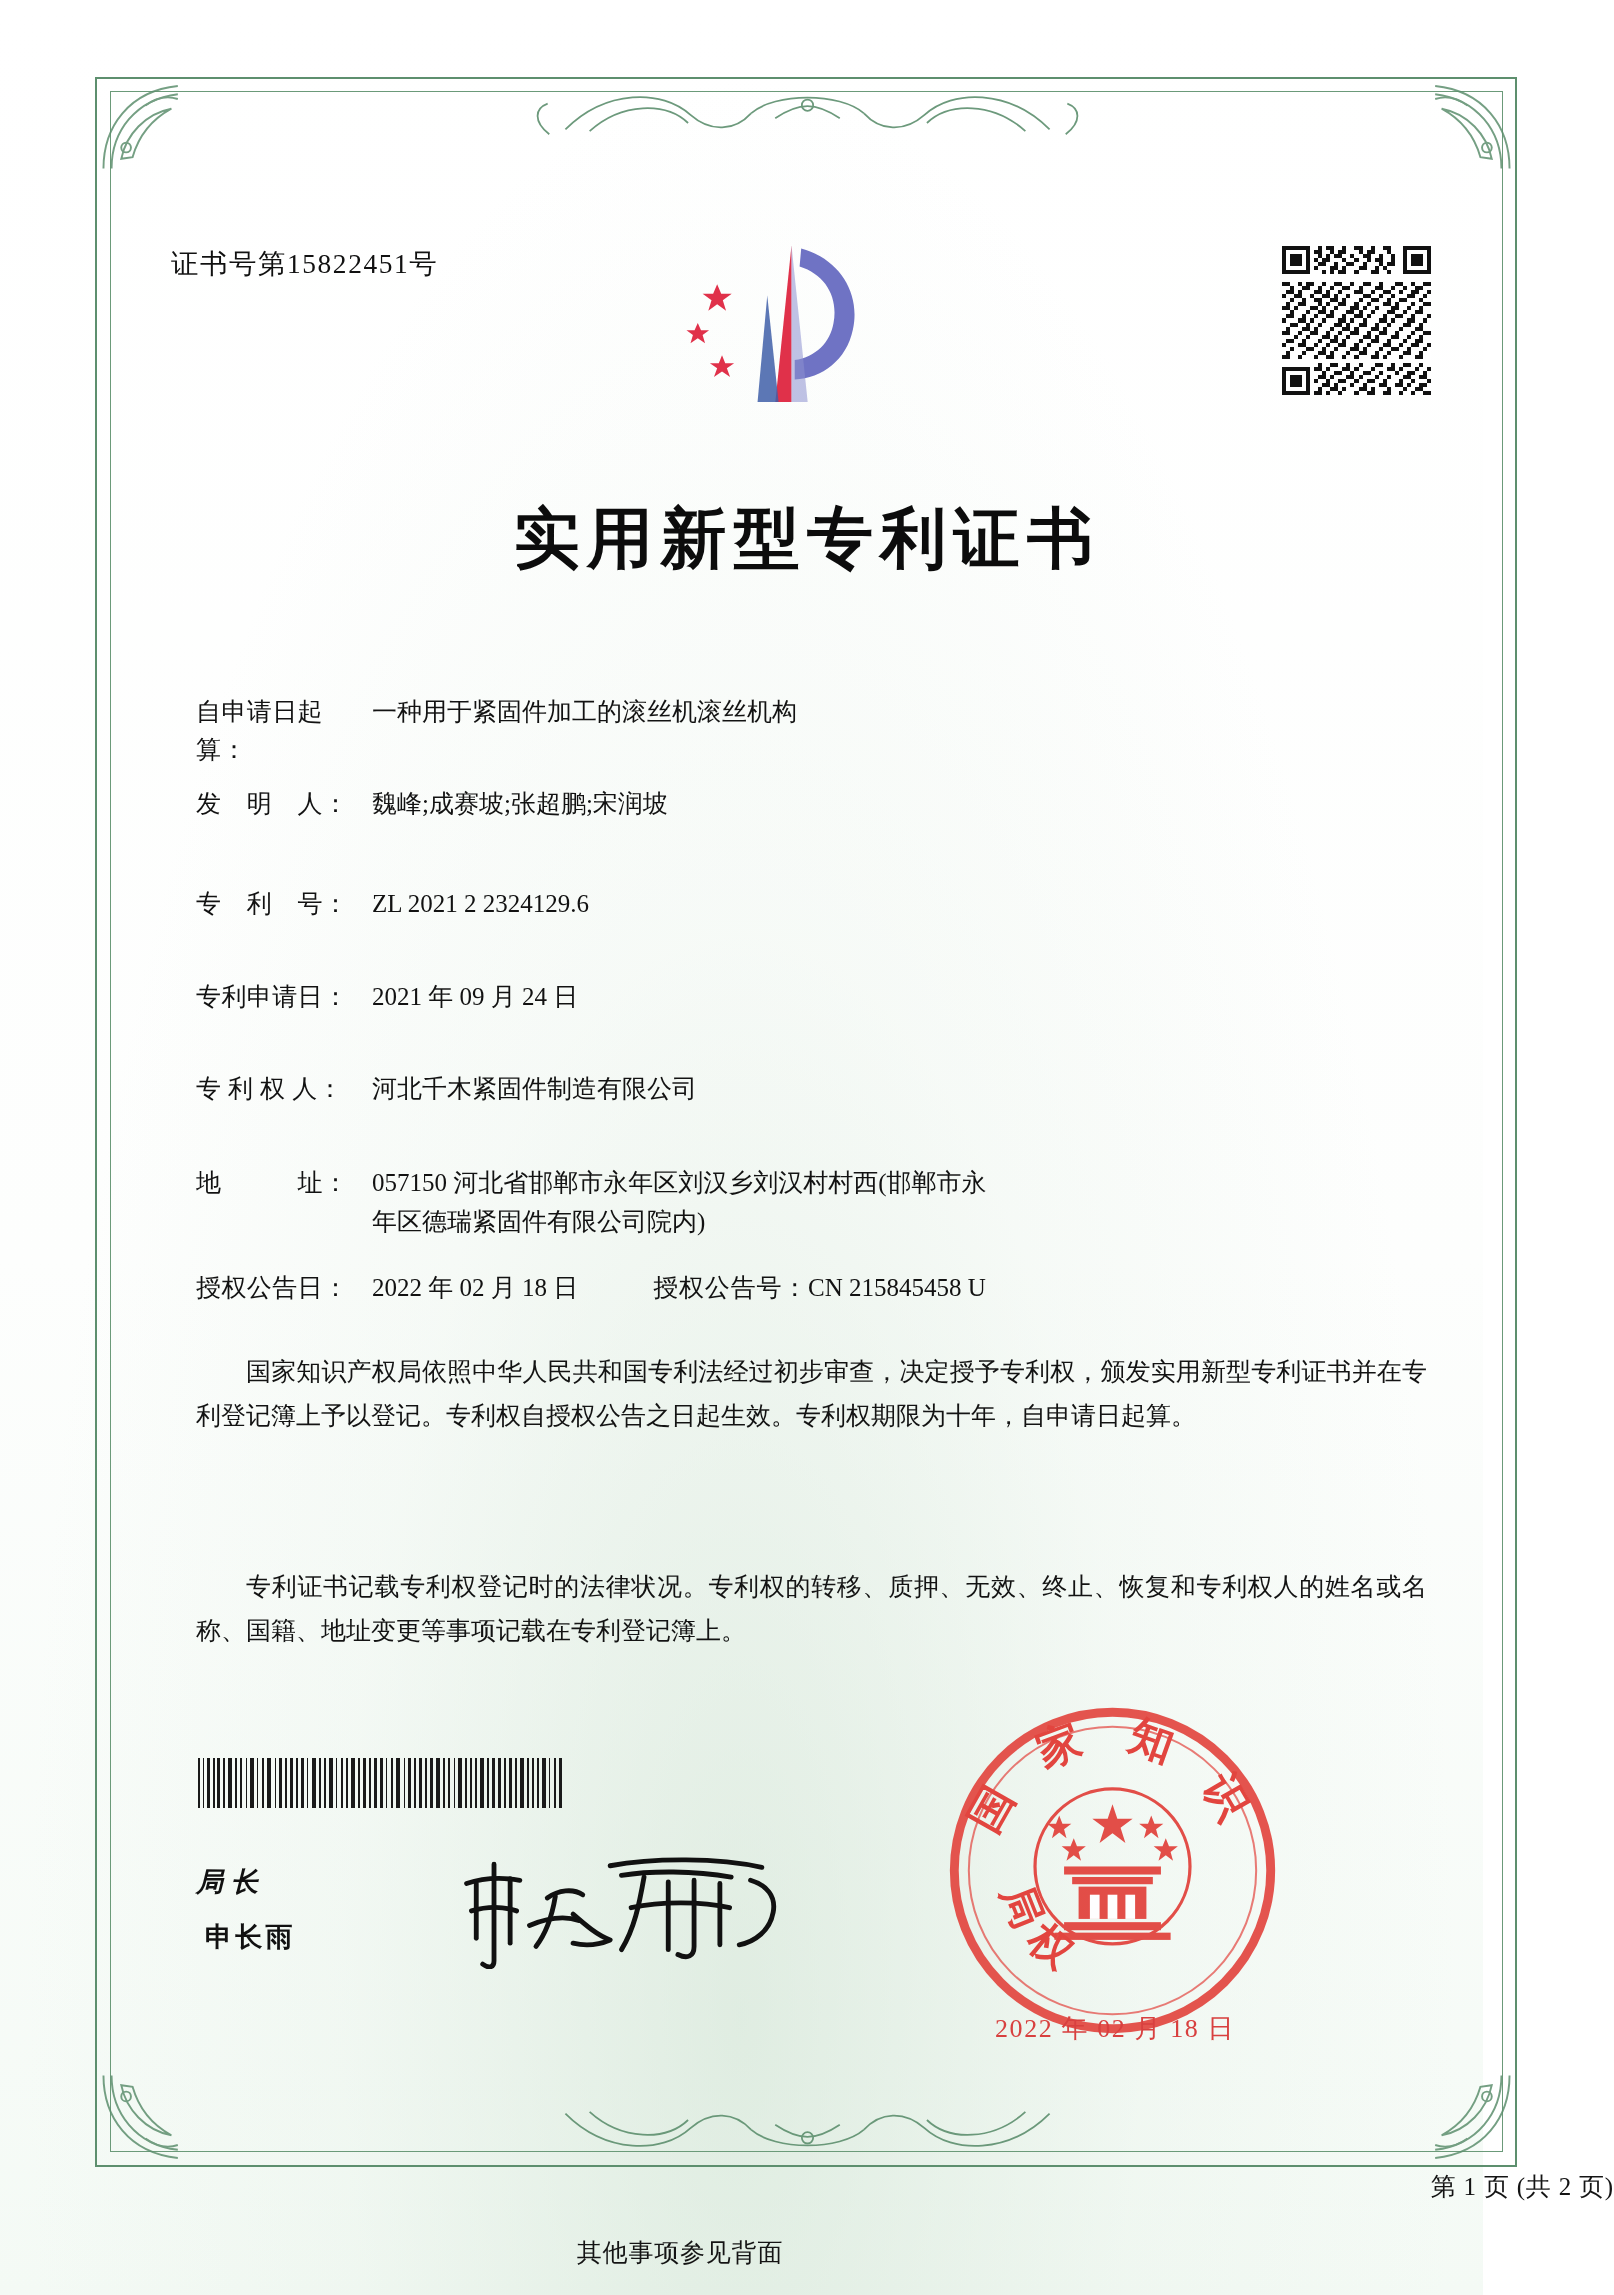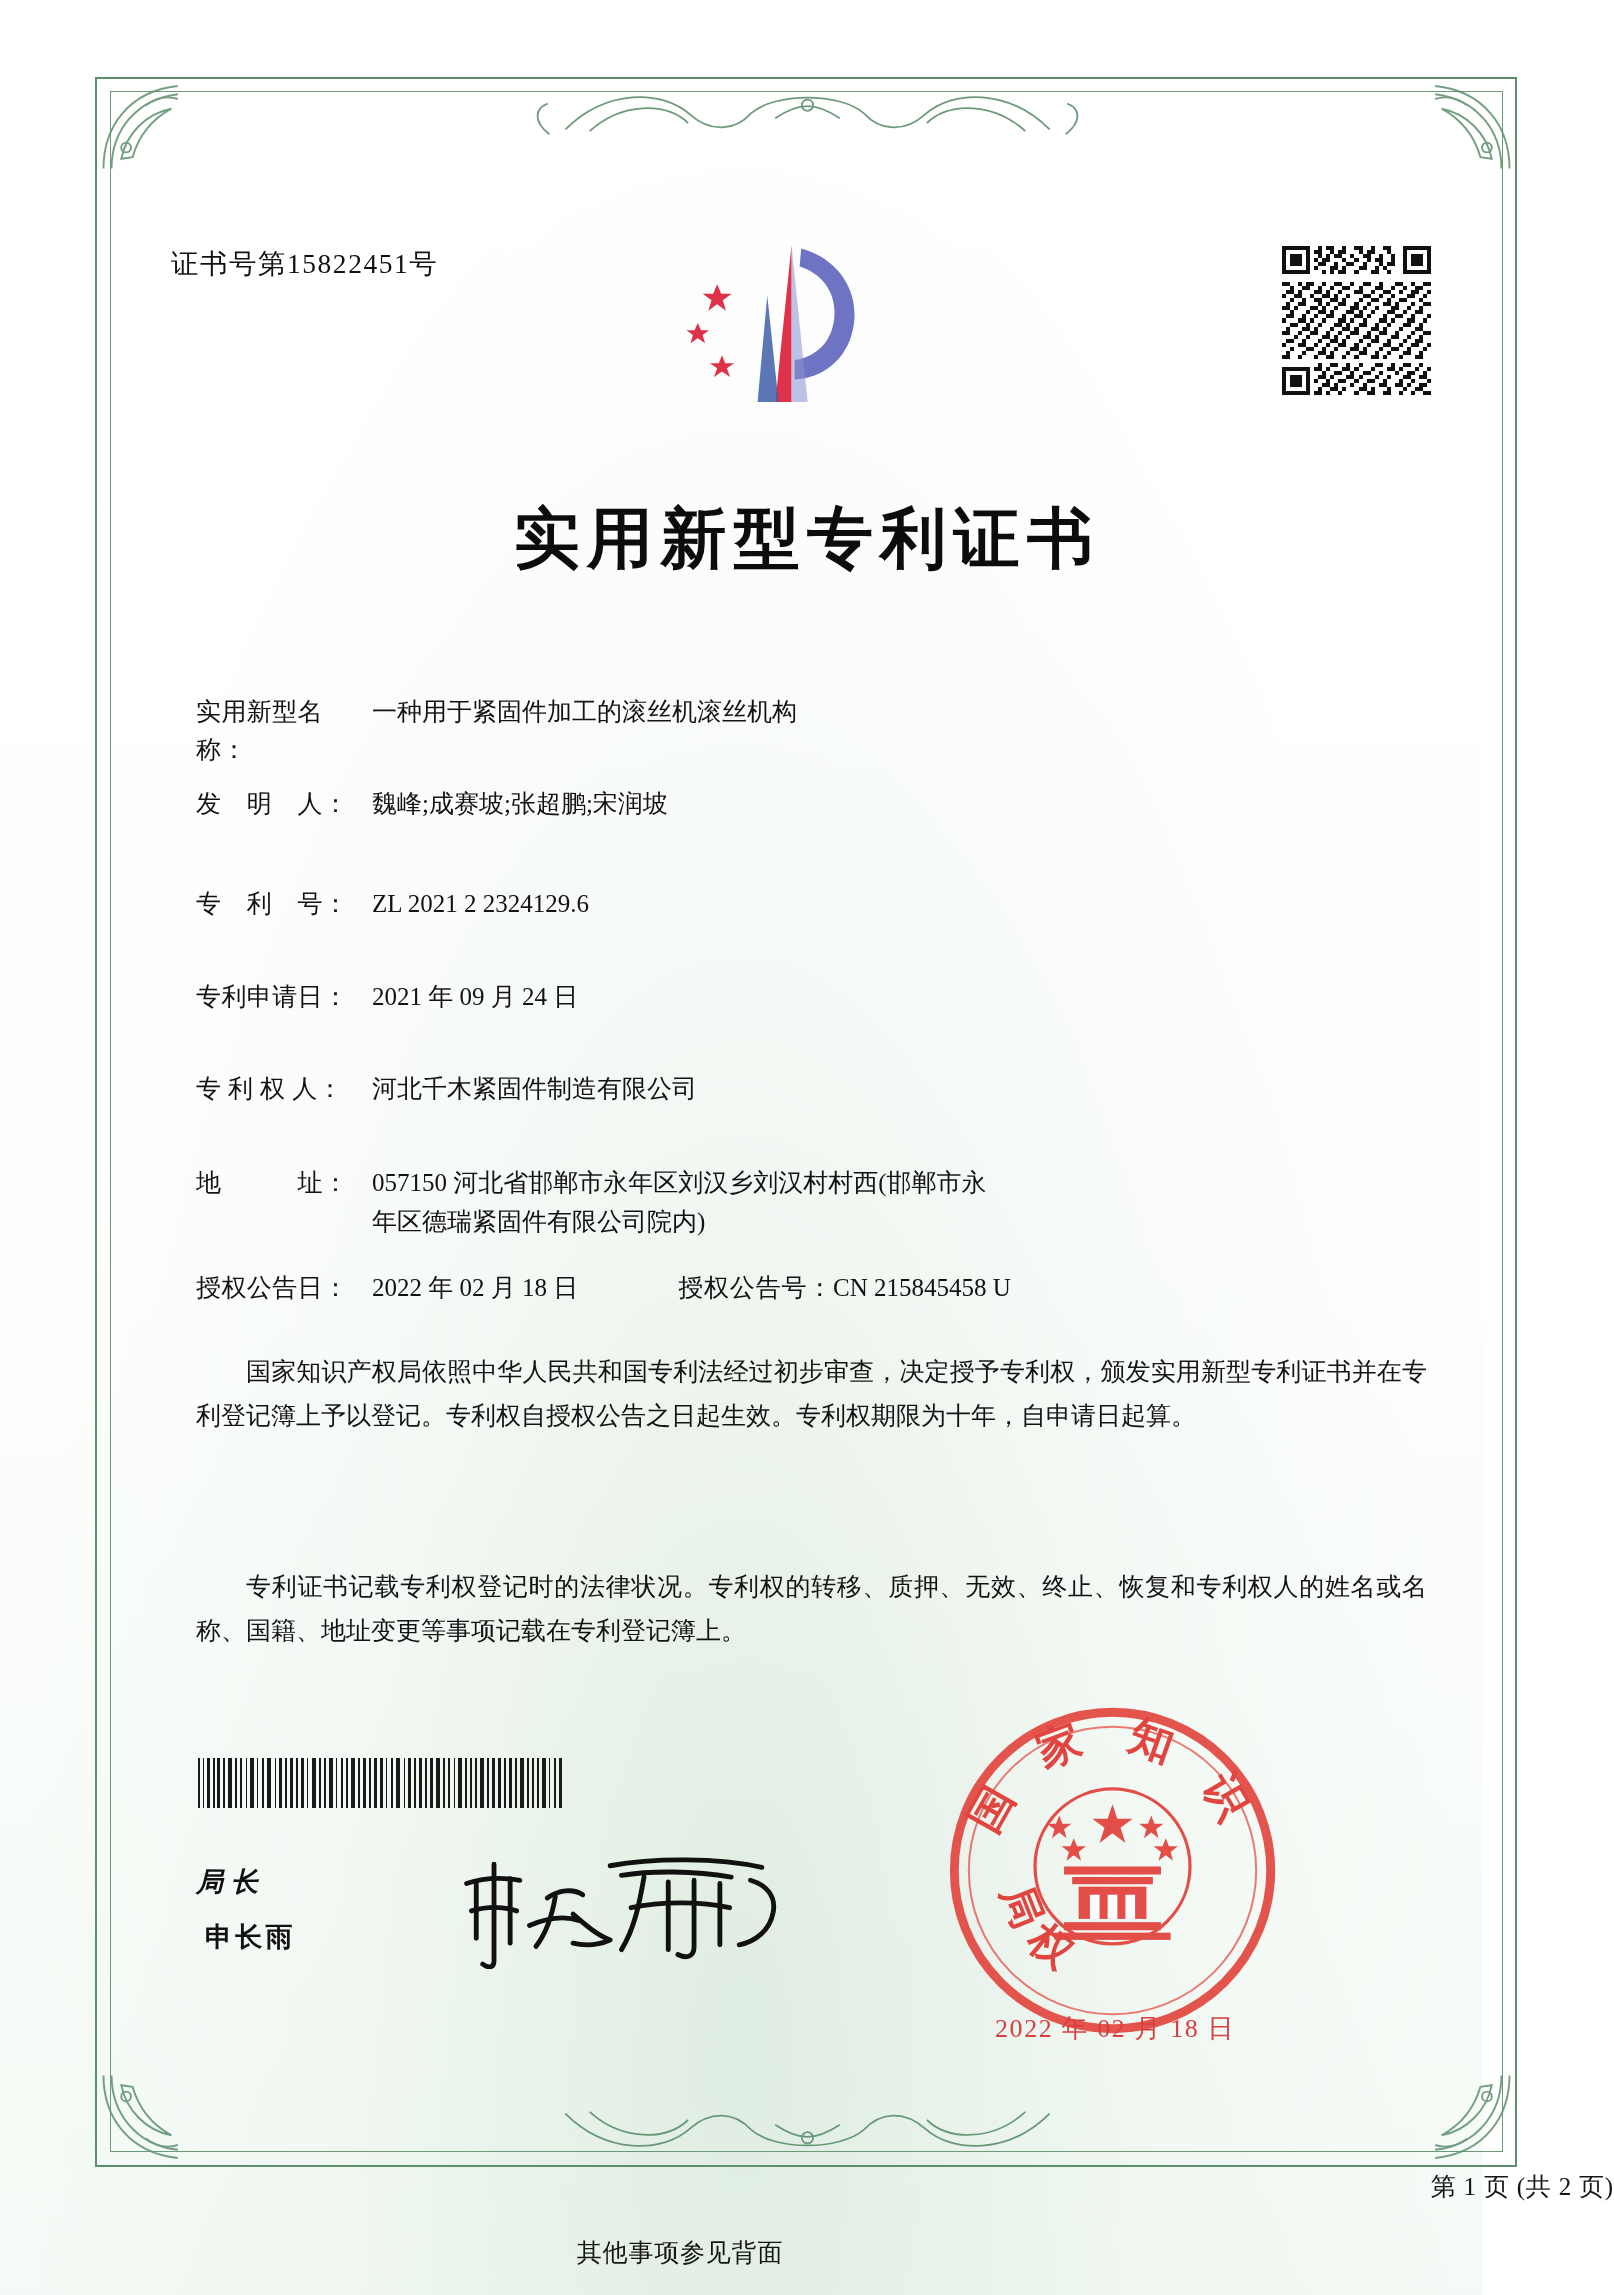--- a/index.html
+++ b/index.html
@@ -127,21 +127,21 @@
   #row-appdate  { top: 978px; }
   #row-owner    { top: 1070px; }
   #row-address  { top: 1164px; }
   #row-grant    { top: 1269px; }
 
   #row-address .field-value { line-height: 1.55; }
   #addr-line2 { display: block; }
 
   #grant-no-label {
     display: inline-block;
-    margin-left: 100px;
+    margin-left: 75px;
     letter-spacing: 0.8px;
   }
 
   
   .body-para {
     position: absolute;
     left: 196px;
     width: 1231px;
     font-size: 25px;
     line-height: 1.75;
@@ -627,21 +627,21 @@
         <rect x="25" y="36" width="2" height="1"></rect>
         <rect x="29" y="36" width="1" height="1"></rect>
         <rect x="32" y="36" width="1" height="1"></rect>
         <rect x="35" y="36" width="2" height="1"></rect>
     </g>
   </svg>
 
   <div id="main-title">实用新型专利证书</div>
 
   <div class="field-row" id="row-name">
-    <span class="field-label">实用新型名称：</span><span class="field-value">一种用于紧固件加工的滚丝机滚丝机构</span>
+    <span class="field-label">自申请日起算：</span><span class="field-value">一种用于紧固件加工的滚丝机滚丝机构</span>
   </div>
 
   <div class="field-row" id="row-inventor">
     <span class="field-label">发　明　人：</span><span class="field-value">魏峰;成赛坡;张超鹏;宋润坡</span>
   </div>
 
   <div class="field-row" id="row-patentno">
     <span class="field-label">专　利　号：</span><span class="field-value">ZL 2021 2 2324129.6</span>
   </div>
 

